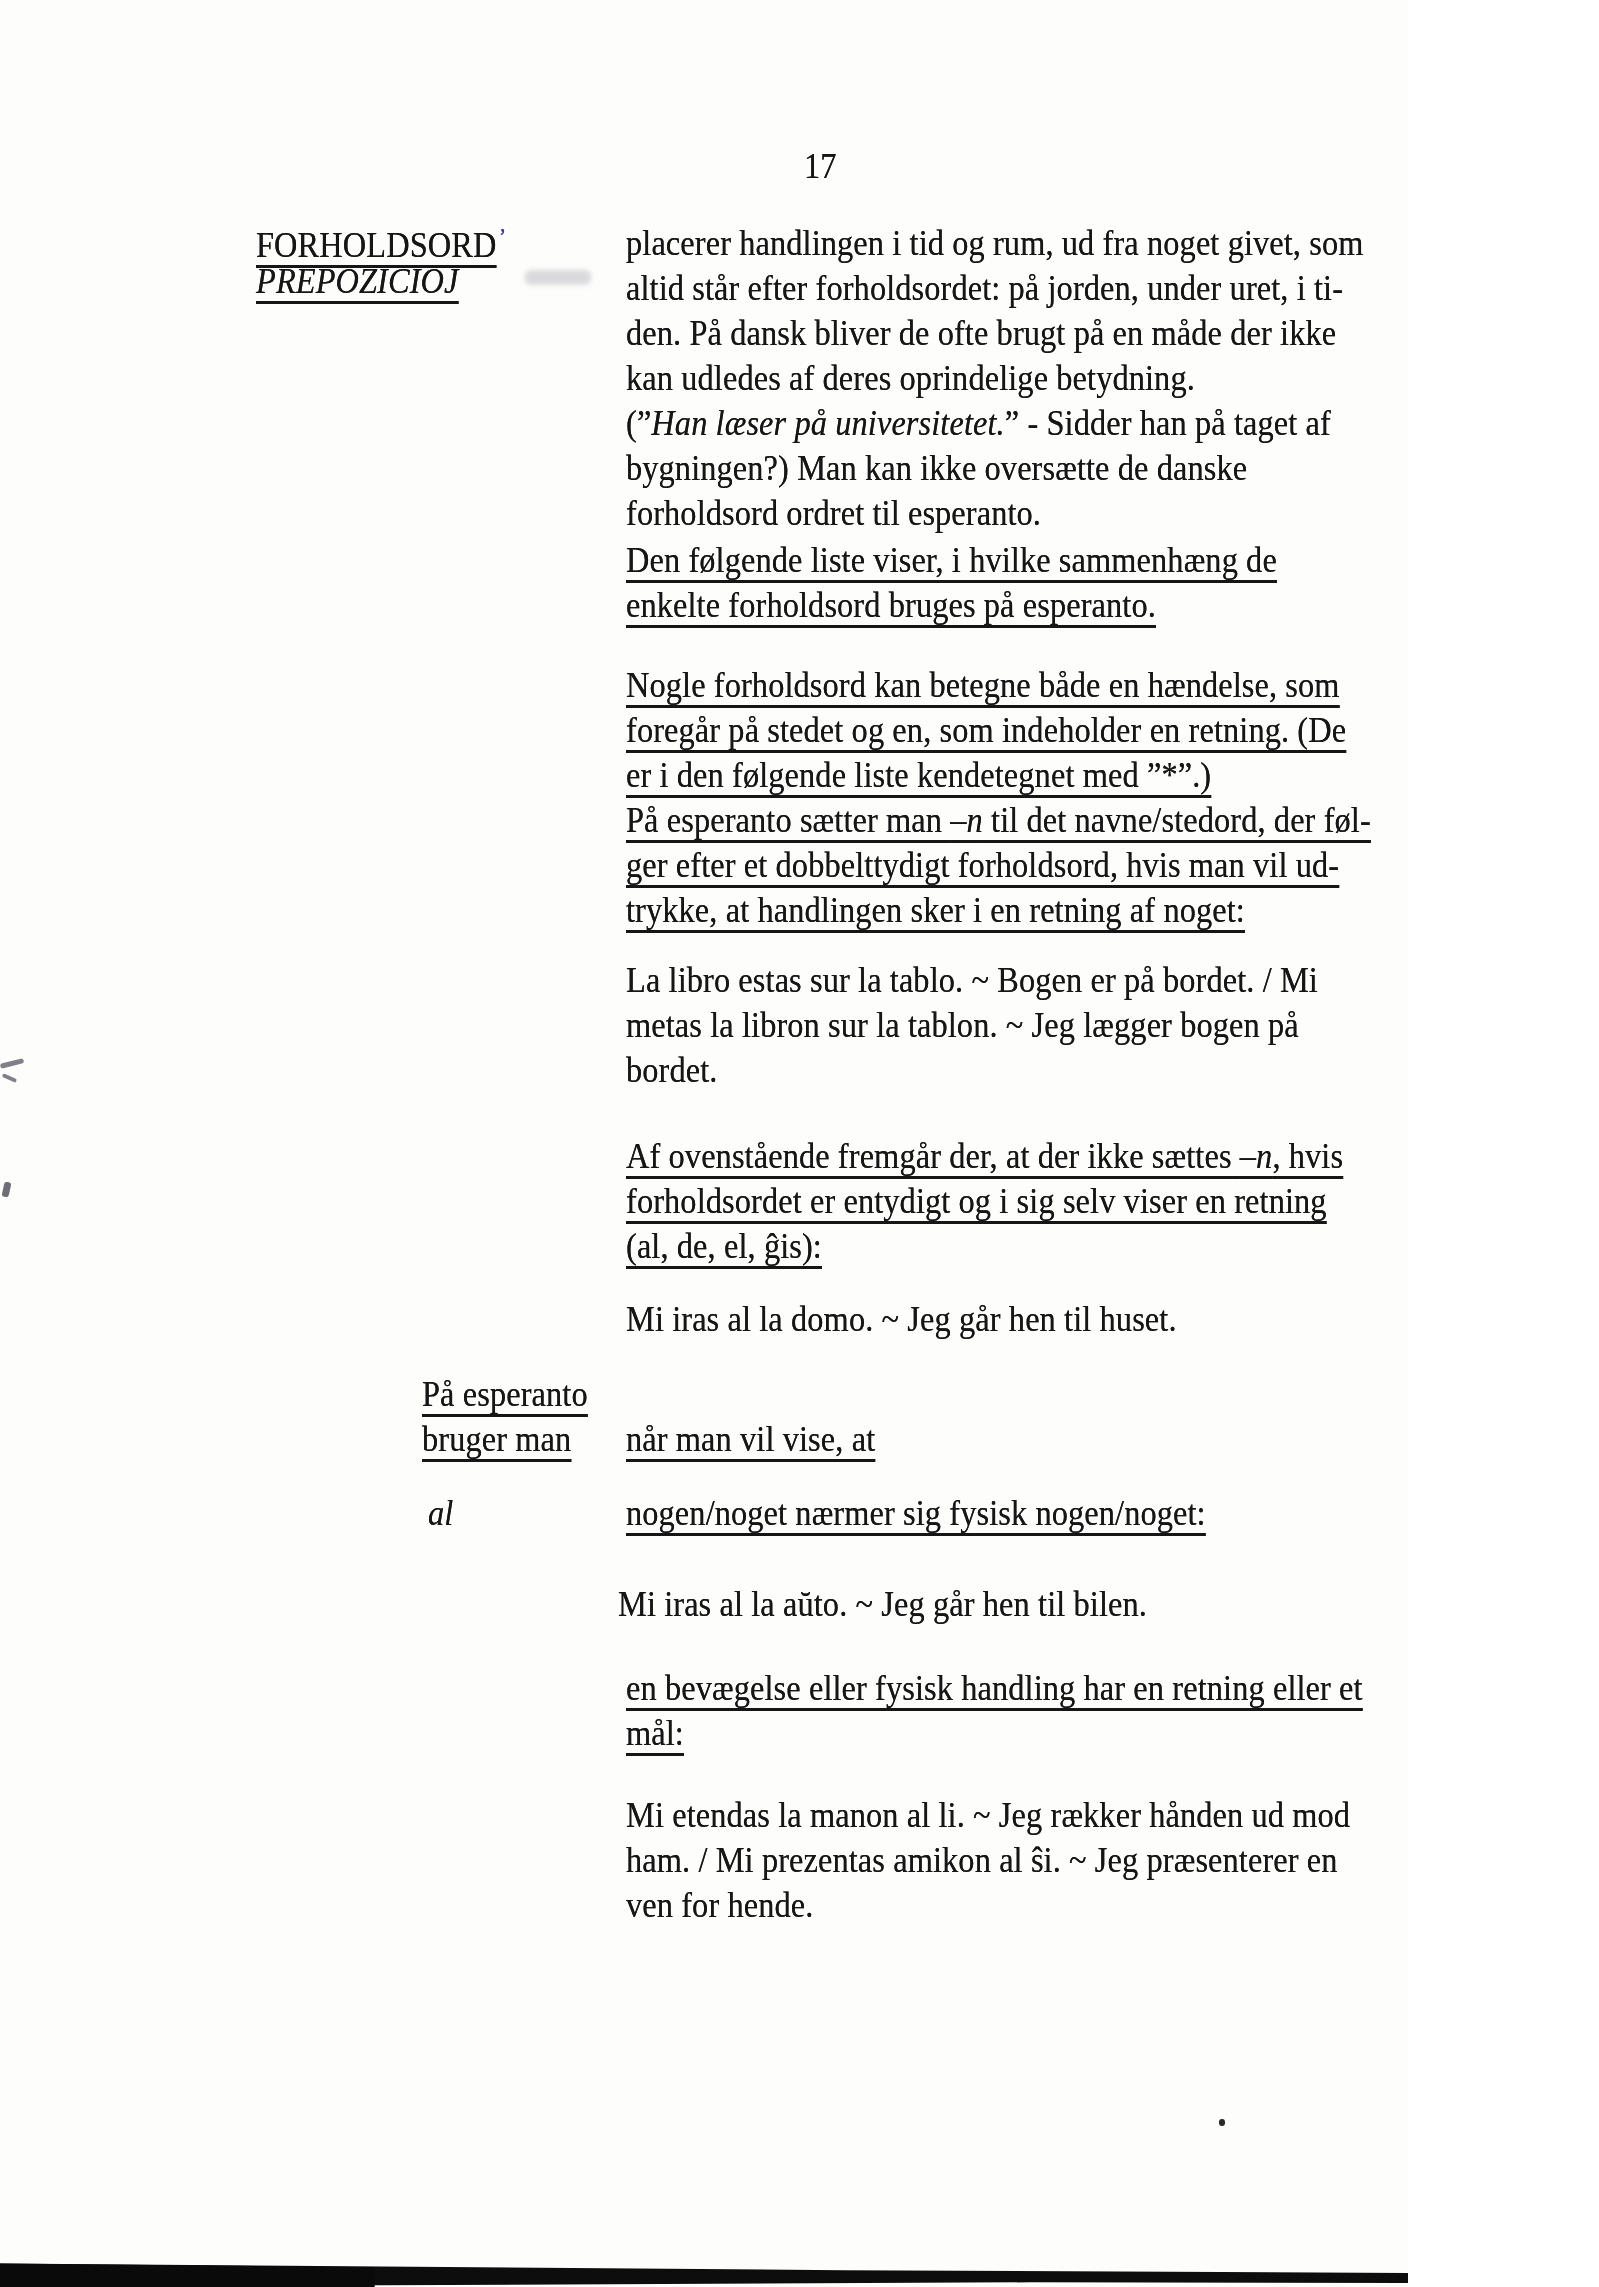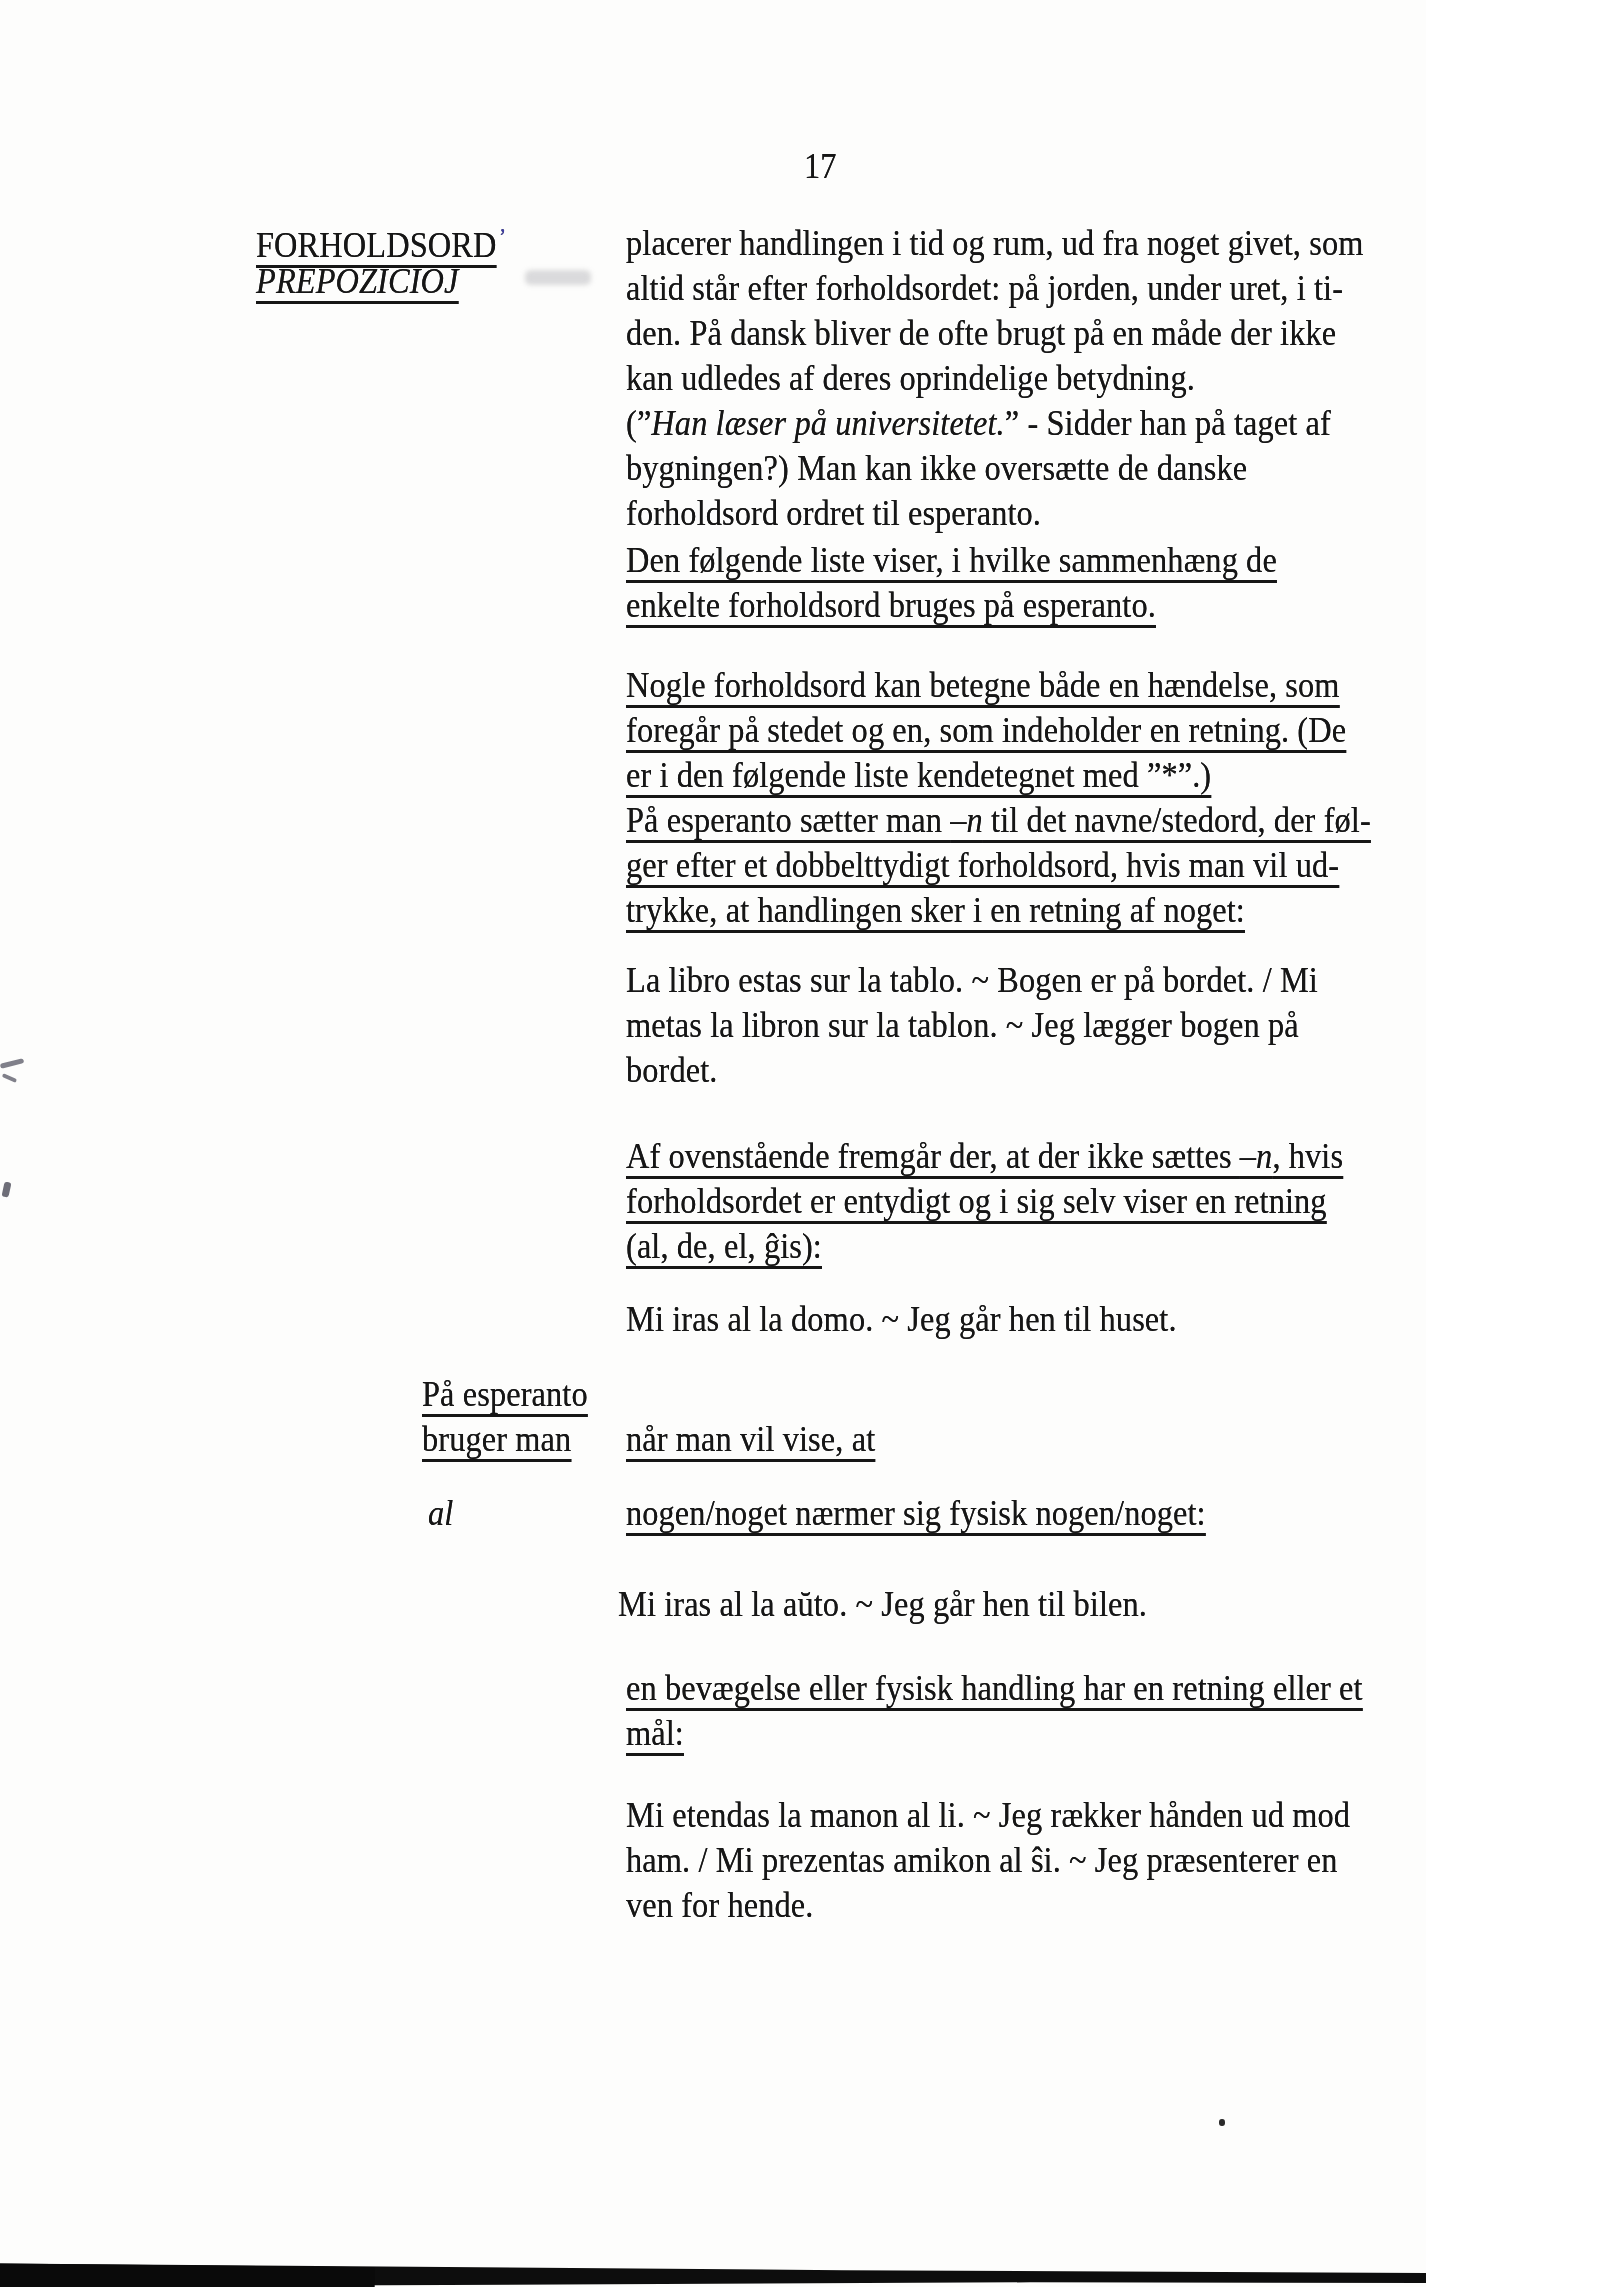--- a/index.html
+++ b/index.html
@@ -7,21 +7,20 @@
     width: 1599px; height: 2287px;
     background: #ffffff;
     font-family: "Liberation Serif", "DejaVu Serif", serif;
     color: #161616;
   }
   .page {
     position: relative;
     width: 1408px; height: 2287px;
     background: #fdfdfc;
     overflow: hidden;
-    padding-left: 18px;
   }
   .txt {
     position: absolute;
     font-size: 36px;
     line-height: 45px;
     white-space: nowrap;
     letter-spacing: 0.1px;
     transform: scaleX(0.9);
     transform-origin: 0 0;
     text-shadow: 0 0 0.7px rgba(10,10,10,0.85);

